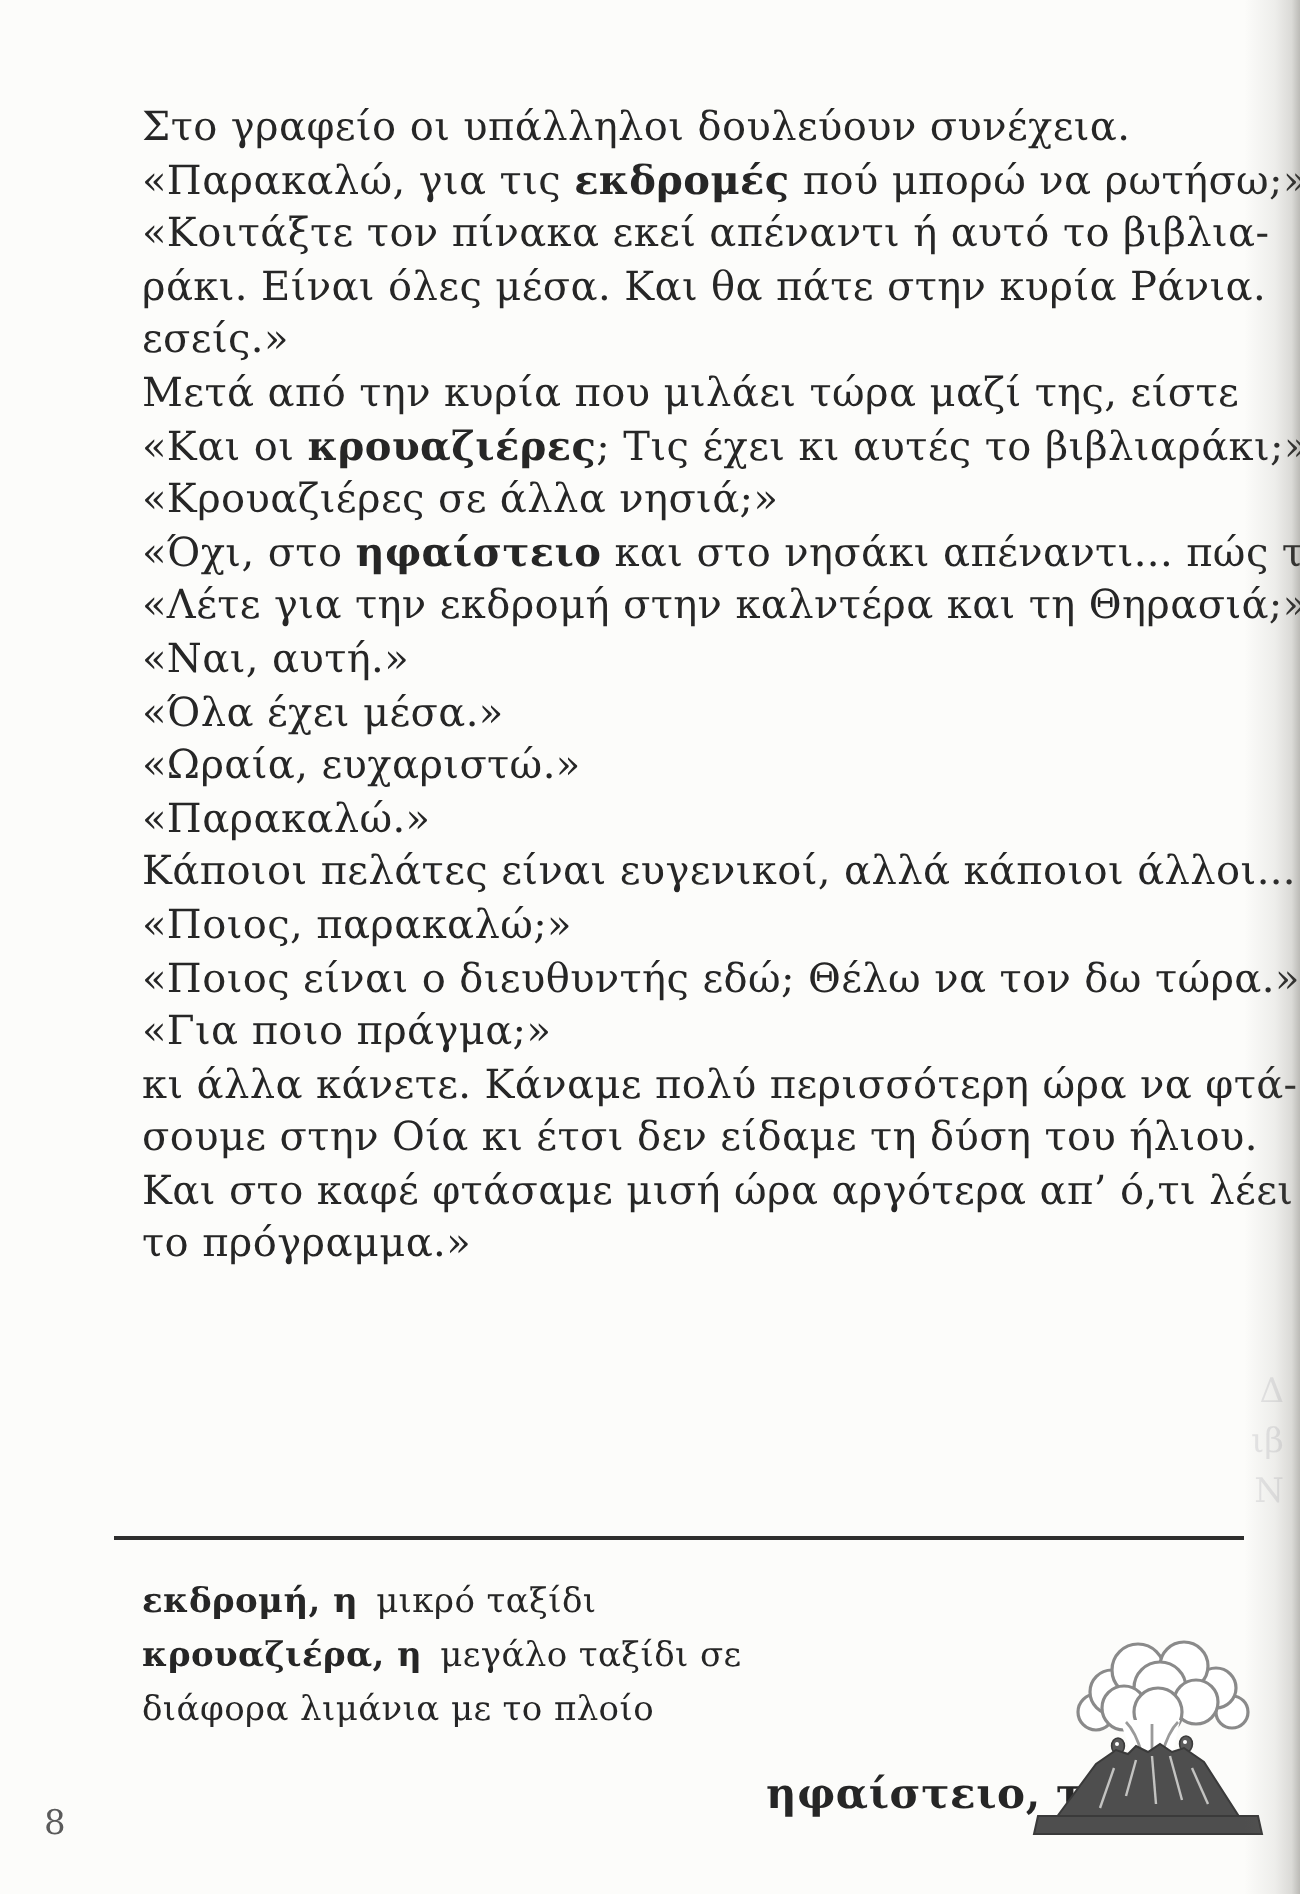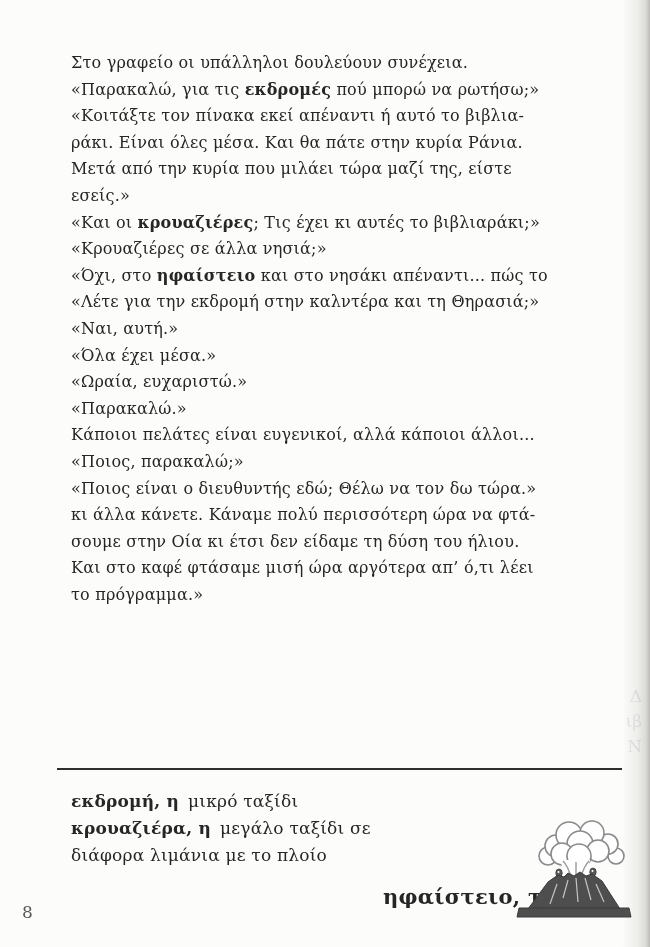--- a/index.html
+++ b/index.html
@@ -17,21 +17,21 @@
     position:absolute; top:0; right:0; width:28px; height:100%;
     background:linear-gradient(to right,
       rgba(112,110,102,0) 0%,
       rgba(112,110,102,0.10) 55%,
       rgba(100,98,90,0.22) 85%,
       rgba(82,80,72,0.38) 100%);
     pointer-events:none;
   }
   .dialogue {
     position:absolute; left:71px; top:50px; width:552px;
-    font-size:16px; line-height:26.6px;
+    font-size:20px; line-height:26.6px;
     letter-spacing:0.2px;
   }
   .dialogue .t-line { white-space:nowrap; }
   .b { font-weight:700; }
   .divider {
     position:absolute; left:57px; top:768px;
     width:565px; height:2px; background:#2e2e2e;
   }
   .vocab {
     position:absolute; left:71px; top:788px; width:312px;
@@ -62,33 +62,34 @@
 </head>
 <body>
 
 <div class="page">
 
   <div class="dialogue">
       <div class="t-line"><span>Στο γραφείο οι υπάλληλοι δουλεύουν συνέχεια.</span></div>
       <div class="t-line"><span>«Παρακαλώ, για τις </span><span class="b">εκδρομές</span><span> πού μπορώ να ρωτήσω;»</span></div>
       <div class="t-line"><span>«Κοιτάξτε τον πίνακα εκεί απέναντι ή αυτό το βιβλια-</span></div>
       <div class="t-line"><span>ράκι. Είναι όλες μέσα. Και θα πάτε στην κυρία Ράνια.</span></div>
+      <div class="t-line"><span>εσείς.»</span></div>
       <div class="t-line"><span>Μετά από την κυρία που μιλάει τώρα μαζί της, είστε</span></div>
-      <div class="t-line"><span>εσείς.»</span></div>
       <div class="t-line"><span>«Και οι </span><span class="b">κρουαζιέρες</span><span>; Τις έχει κι αυτές το βιβλιαράκι;»</span></div>
       <div class="t-line"><span>«Κρουαζιέρες σε άλλα νησιά;»</span></div>
       <div class="t-line"><span>«Όχι, στο </span><span class="b">ηφαίστειο</span><span> και στο νησάκι απέναντι... πώς το</span></div>
       <div class="t-line"><span>«Λέτε για την εκδρομή στην καλντέρα και τη Θηρασιά;»</span></div>
       <div class="t-line"><span>«Ναι, αυτή.»</span></div>
       <div class="t-line"><span>«Όλα έχει μέσα.»</span></div>
       <div class="t-line"><span>«Ωραία, ευχαριστώ.»</span></div>
       <div class="t-line"><span>«Παρακαλώ.»</span></div>
       <div class="t-line"><span>Κάποιοι πελάτες είναι ευγενικοί, αλλά κάποιοι άλλοι...</span></div>
       <div class="t-line"><span>«Ποιος, παρακαλώ;»</span></div>
       <div class="t-line"><span>«Ποιος είναι ο διευθυντής εδώ; Θέλω να τον δω τώρα.»</span></div>
+      <div class="t-line"><span>«Για ποιο πράγμα;»</span></div>
       <div class="t-line"><span>κι άλλα κάνετε. Κάναμε πολύ περισσότερη ώρα να φτά-</span></div>
       <div class="t-line"><span>σουμε στην Οία κι έτσι δεν είδαμε τη δύση του ήλιου.</span></div>
       <div class="t-line"><span>Και στο καφέ φτάσαμε μισή ώρα αργότερα απ’ ό,τι λέει</span></div>
       <div class="t-line"><span>το πρόγραμμα.»</span></div>
     </div>
 
   <div class="bleed">
       <span>Δ</span>
       <span>ιβ</span>
       <span>Ν</span>

